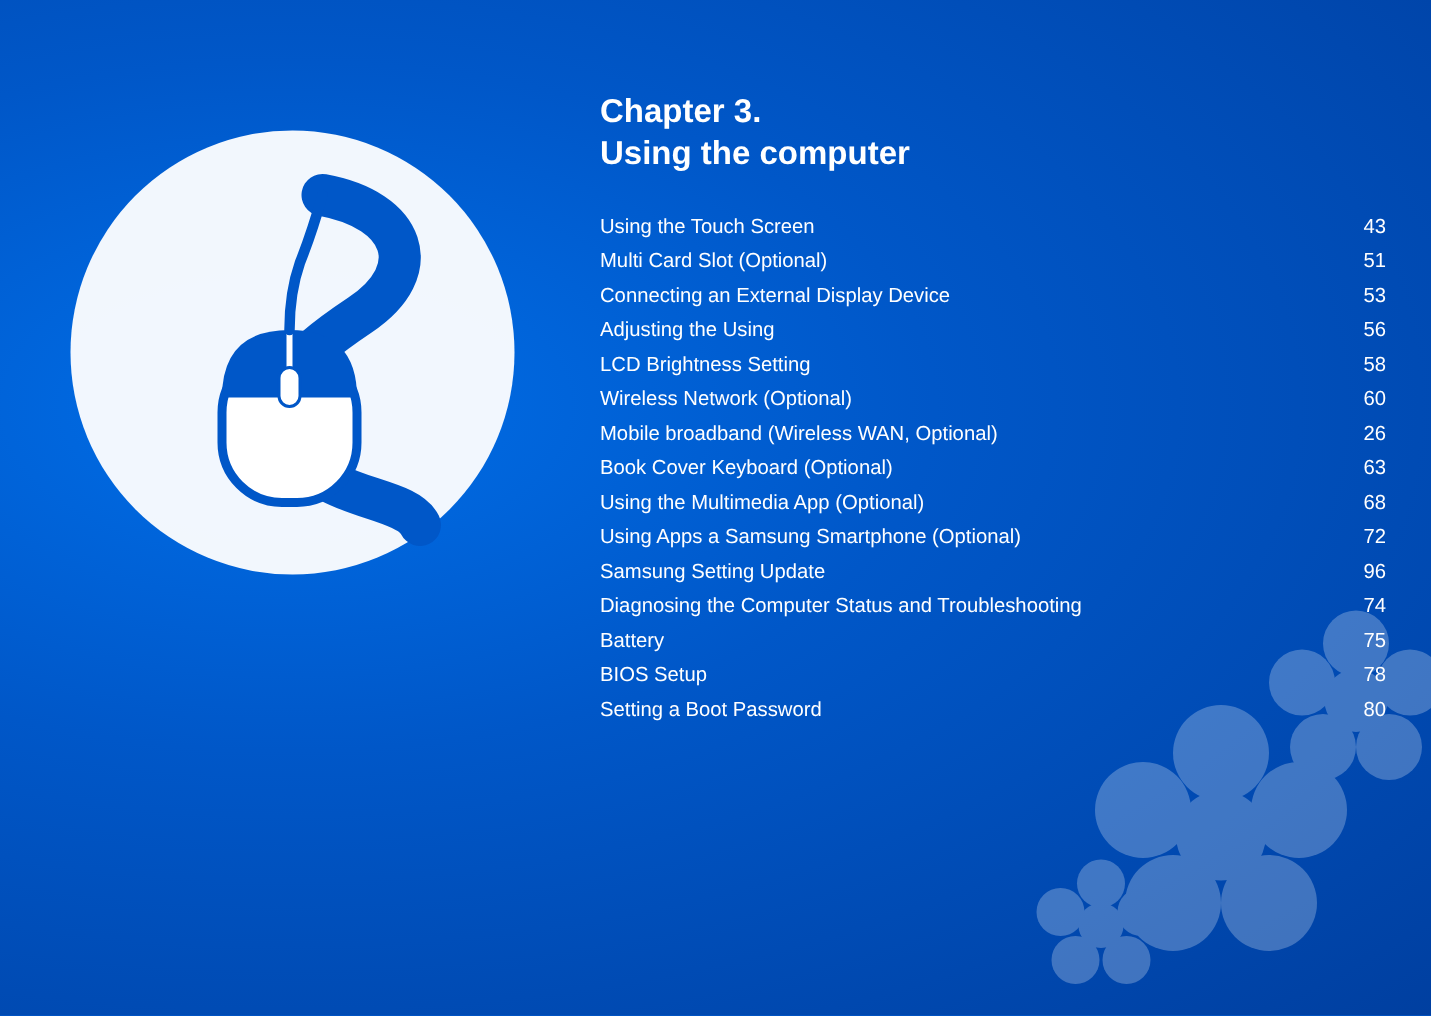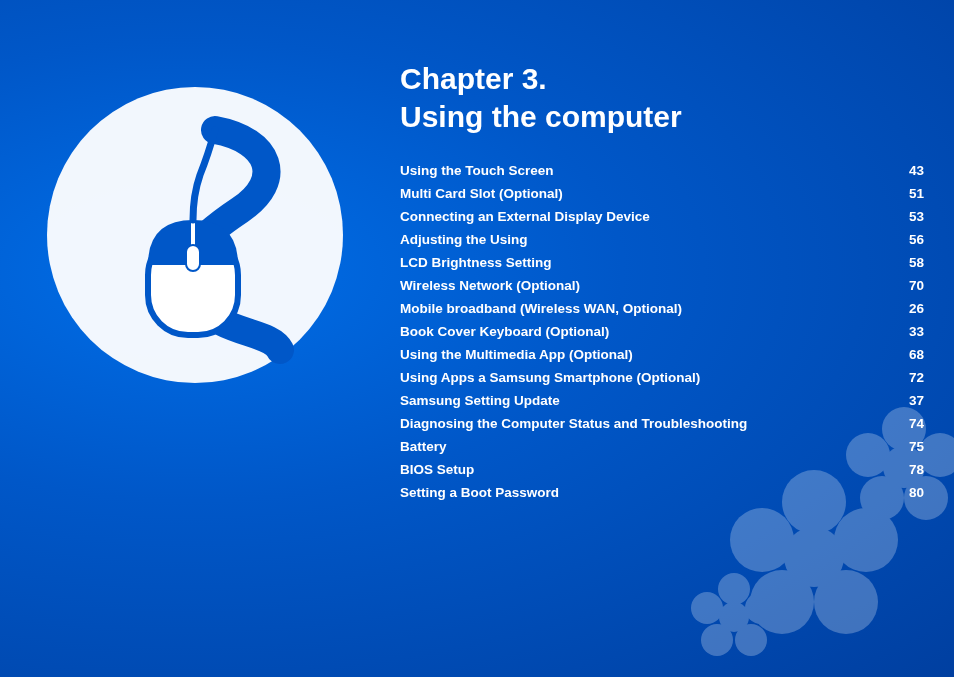--- a/index.html
+++ b/index.html
@@ -42,49 +42,49 @@
     .content {
       position: absolute;
       left: 400px;
       top: 60px;
       right: 30px;
       bottom: 20px;
     }
 
     .chapter-title {
       color: #ffffff;
-      font-size: 30px;
+      font-size: 22px;
       font-weight: 900;
       line-height: 1.25;
       margin-bottom: 24px;
     }
 
     .toc-table {
       width: 100%;
       border-collapse: collapse;
     }
 
     .toc-table tr td {
       padding: 4px 0;
       color: #ffffff;
       font-size: 13.5px;
       font-weight: 700;
       vertical-align: middle;
     }
 
     .toc-table tr td.page-num {
       text-align: right;
-      font-weight: 700;
+      font-weight: 400;
       white-space: nowrap;
       padding-left: 8px;
       width: 40px;
     }
 
     .toc-table tr td.entry-label {
-      font-weight: 700;
+      font-weight: 400;
       margin-left: 16px;
     }
   </style>
 </head>
 <body>
 
 <div class="bg-gradient"></div>
 
 <svg class="flowers-decor" viewBox="0 0 340 300" xmlns="http://www.w3.org/2000/svg">
 
@@ -158,41 +158,41 @@
         <tr>
           <td class="entry-label">Adjusting the Using</td>
           <td class="page-num">56</td>
         </tr>
         <tr>
           <td class="entry-label">LCD Brightness Setting</td>
           <td class="page-num">58</td>
         </tr>
         <tr>
           <td class="entry-label">Wireless Network (Optional)</td>
-          <td class="page-num">70</td>
+          <td class="page-num">60</td>
         </tr>
         <tr>
           <td class="entry-label">Mobile broadband (Wireless WAN, Optional)</td>
           <td class="page-num">26</td>
         </tr>
         <tr>
           <td class="entry-label">Book Cover Keyboard (Optional)</td>
-          <td class="page-num">33</td>
+          <td class="page-num">63</td>
         </tr>
         <tr>
           <td class="entry-label">Using the Multimedia App (Optional)</td>
           <td class="page-num">68</td>
         </tr>
         <tr>
           <td class="entry-label">Using Apps a Samsung Smartphone (Optional)</td>
           <td class="page-num">72</td>
         </tr>
         <tr>
           <td class="entry-label">Samsung Setting Update</td>
-          <td class="page-num">37</td>
+          <td class="page-num">96</td>
         </tr>
         <tr>
           <td class="entry-label">Diagnosing the Computer Status and Troubleshooting</td>
           <td class="page-num">74</td>
         </tr>
         <tr>
           <td class="entry-label">Battery</td>
           <td class="page-num">75</td>
         </tr>
         <tr>

